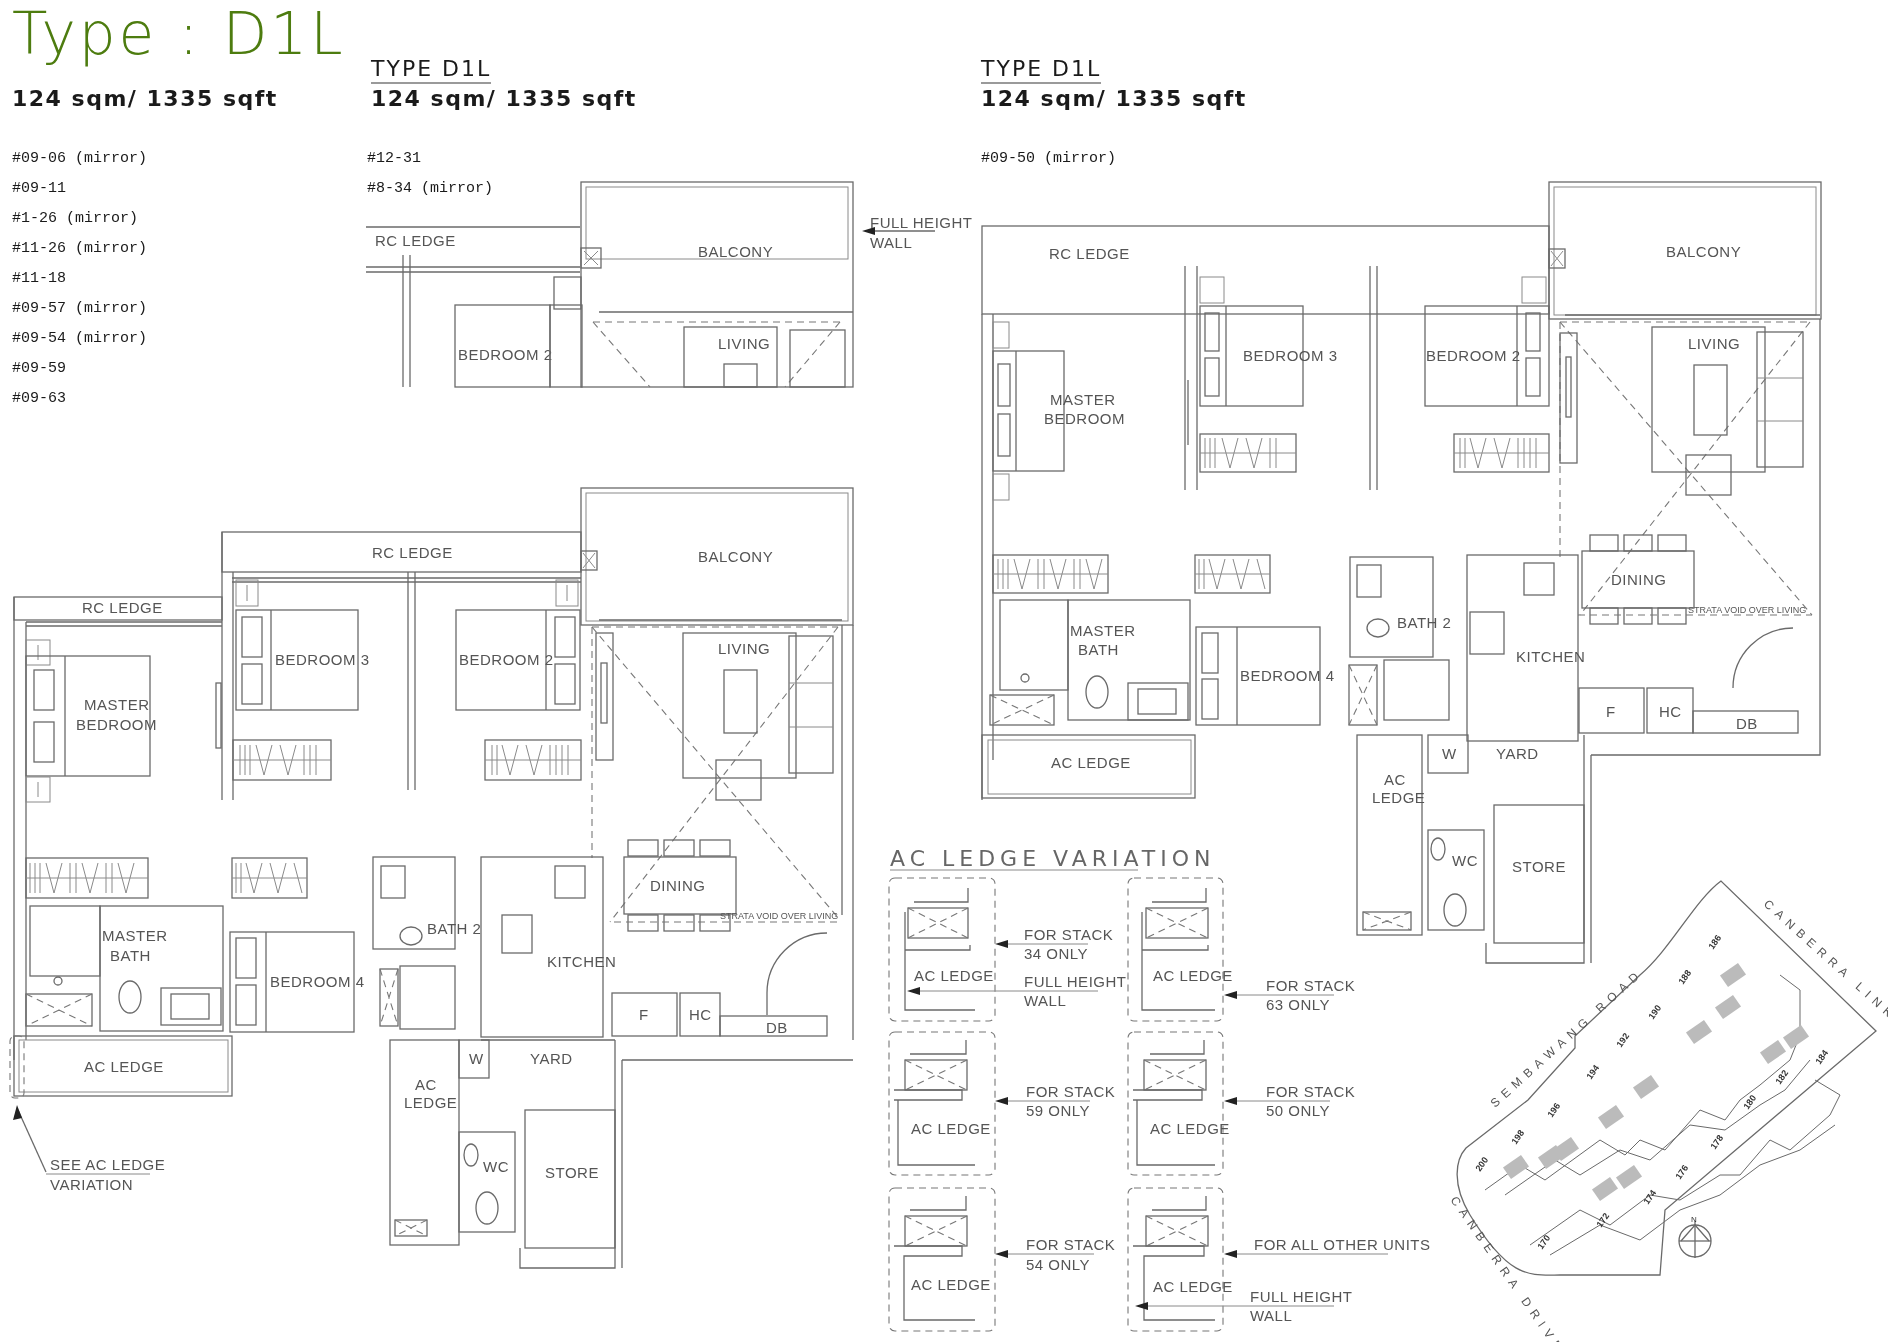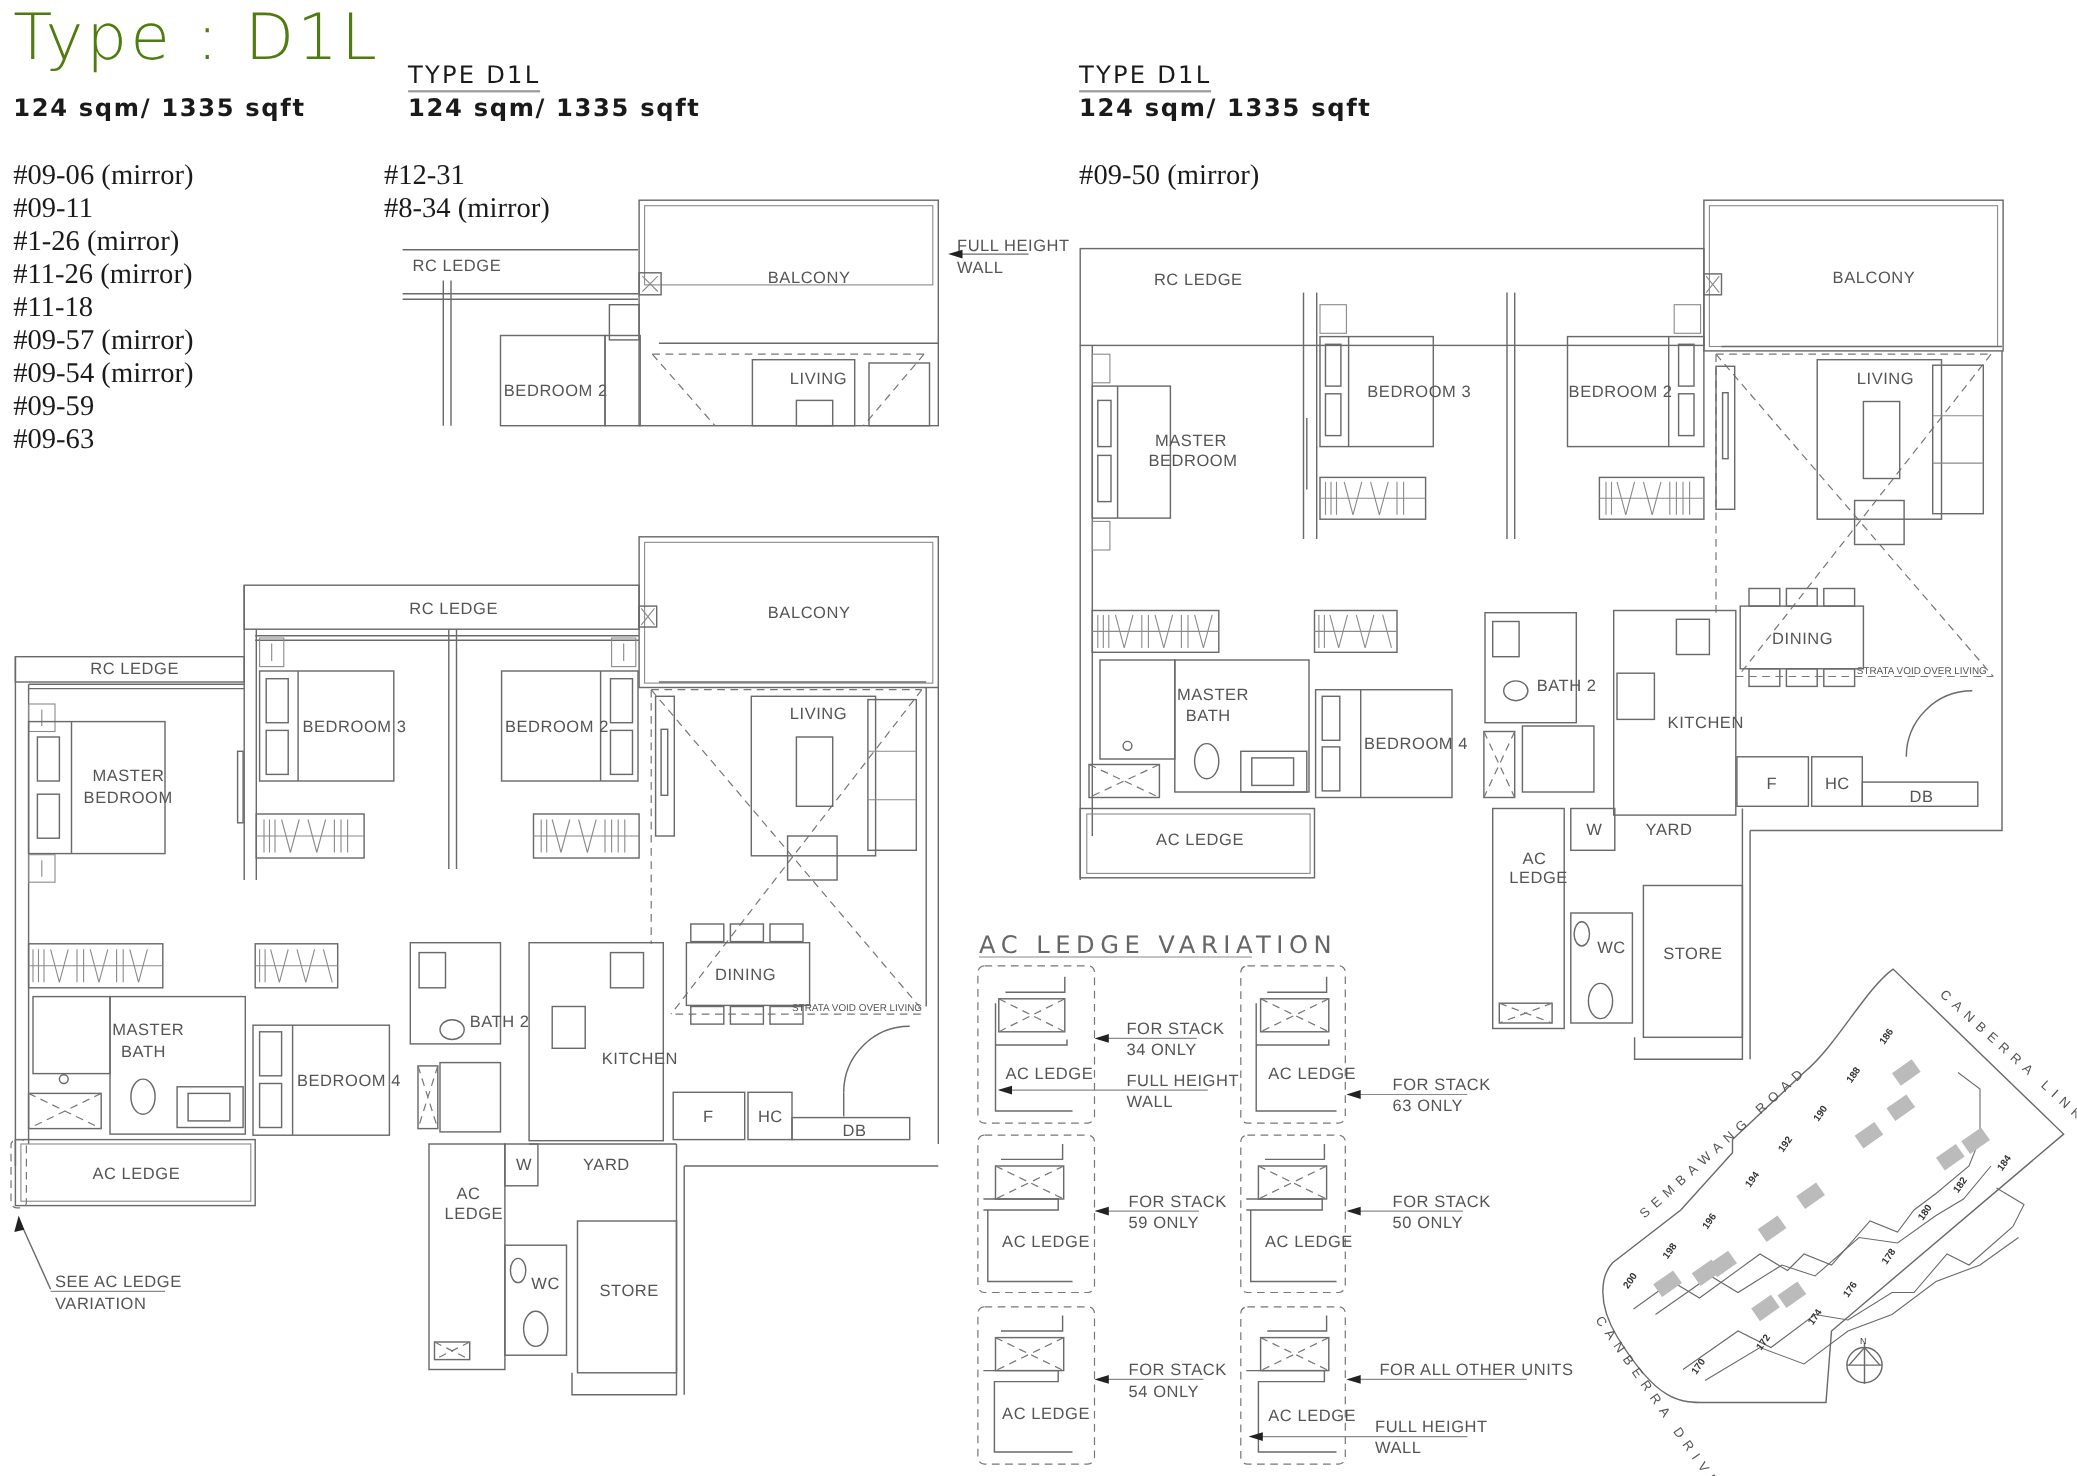--- a/index.html
+++ b/index.html
@@ -2,21 +2,21 @@
 <html><head>
 <meta charset="utf-8">
 <style>
   html, body { margin:0; padding:0; background:#ffffff; }
   body { width:1888px; height:1342px; position:relative; overflow:hidden;
          font-family:"Liberation Sans", sans-serif; color:#222; }
   .abs { position:absolute; white-space:nowrap; }
   .title { left:12px; top:0px; font-family:"DejaVu Sans", sans-serif; font-size:58px; font-weight:300; letter-spacing:3px; color:#4d7c0f; }
   .area { font-family:"DejaVu Sans", sans-serif; font-size:22px; letter-spacing:1.5px; color:#1a1a1a;font-weight:bold; }
   .hdr { font-family:"DejaVu Sans", sans-serif; font-size:22px; letter-spacing:2px; color:#1a1a1a; border-bottom:2px solid #9a9a9a; padding-bottom:1px; }
-  .units { font-family:Liberation Serif, serif; font-size:26px; line-height:30px; color:#1a1a1a; }
+  .units { font-family:Liberation Mono, monospace; font-size:15px; line-height:30px; color:#1a1a1a; }
   svg { position:absolute; left:0; top:0; }
   svg text { font-family:"Liberation Sans", sans-serif; fill:#555; }
   .rl { font-size:15px; letter-spacing:0.5px; }
   .rs { font-size:9px; }
   .ln { stroke:#6a6a6a; stroke-width:1.3; fill:none; }
   .lt { stroke:#8a8a8a; stroke-width:1; fill:none; }
   .dash { stroke:#777; stroke-width:1.1; fill:none; stroke-dasharray:7 5; }
   .var-title { font-family:"DejaVu Sans", sans-serif; font-size:22px; letter-spacing:5px; fill:#666; }
   .note { font-size:15px; fill:#555; letter-spacing:0.5px; }
   .road { font-size:12px; fill:#555; letter-spacing:6px; }
@@ -34,21 +34,21 @@
   <div>#11-26 (mirror)</div>
   <div>#11-18</div>
   <div>#09-57 (mirror)</div>
   <div>#09-54 (mirror)</div>
   <div>#09-59</div>
   <div>#09-63</div>
 </div>
 
 <div class="abs hdr" style="left:371px;top:56px;">TYPE D1L</div>
 <div class="abs area" style="left:371px;top:86px;">124 sqm/ 1335 sqft</div>
-<div class="abs units" style="left:349px;top:144px;">
+<div class="abs units" style="left:367px;top:144px;">
   <div>#12-31</div>
   <div>#8-34 (mirror)</div>
 </div>
 
 <div class="abs hdr" style="left:981px;top:56px;">TYPE D1L</div>
 <div class="abs area" style="left:981px;top:86px;">124 sqm/ 1335 sqft</div>
 <div class="abs units" style="left:981px;top:144px;">
   <div>#09-50 (mirror)</div>
 </div>
 

